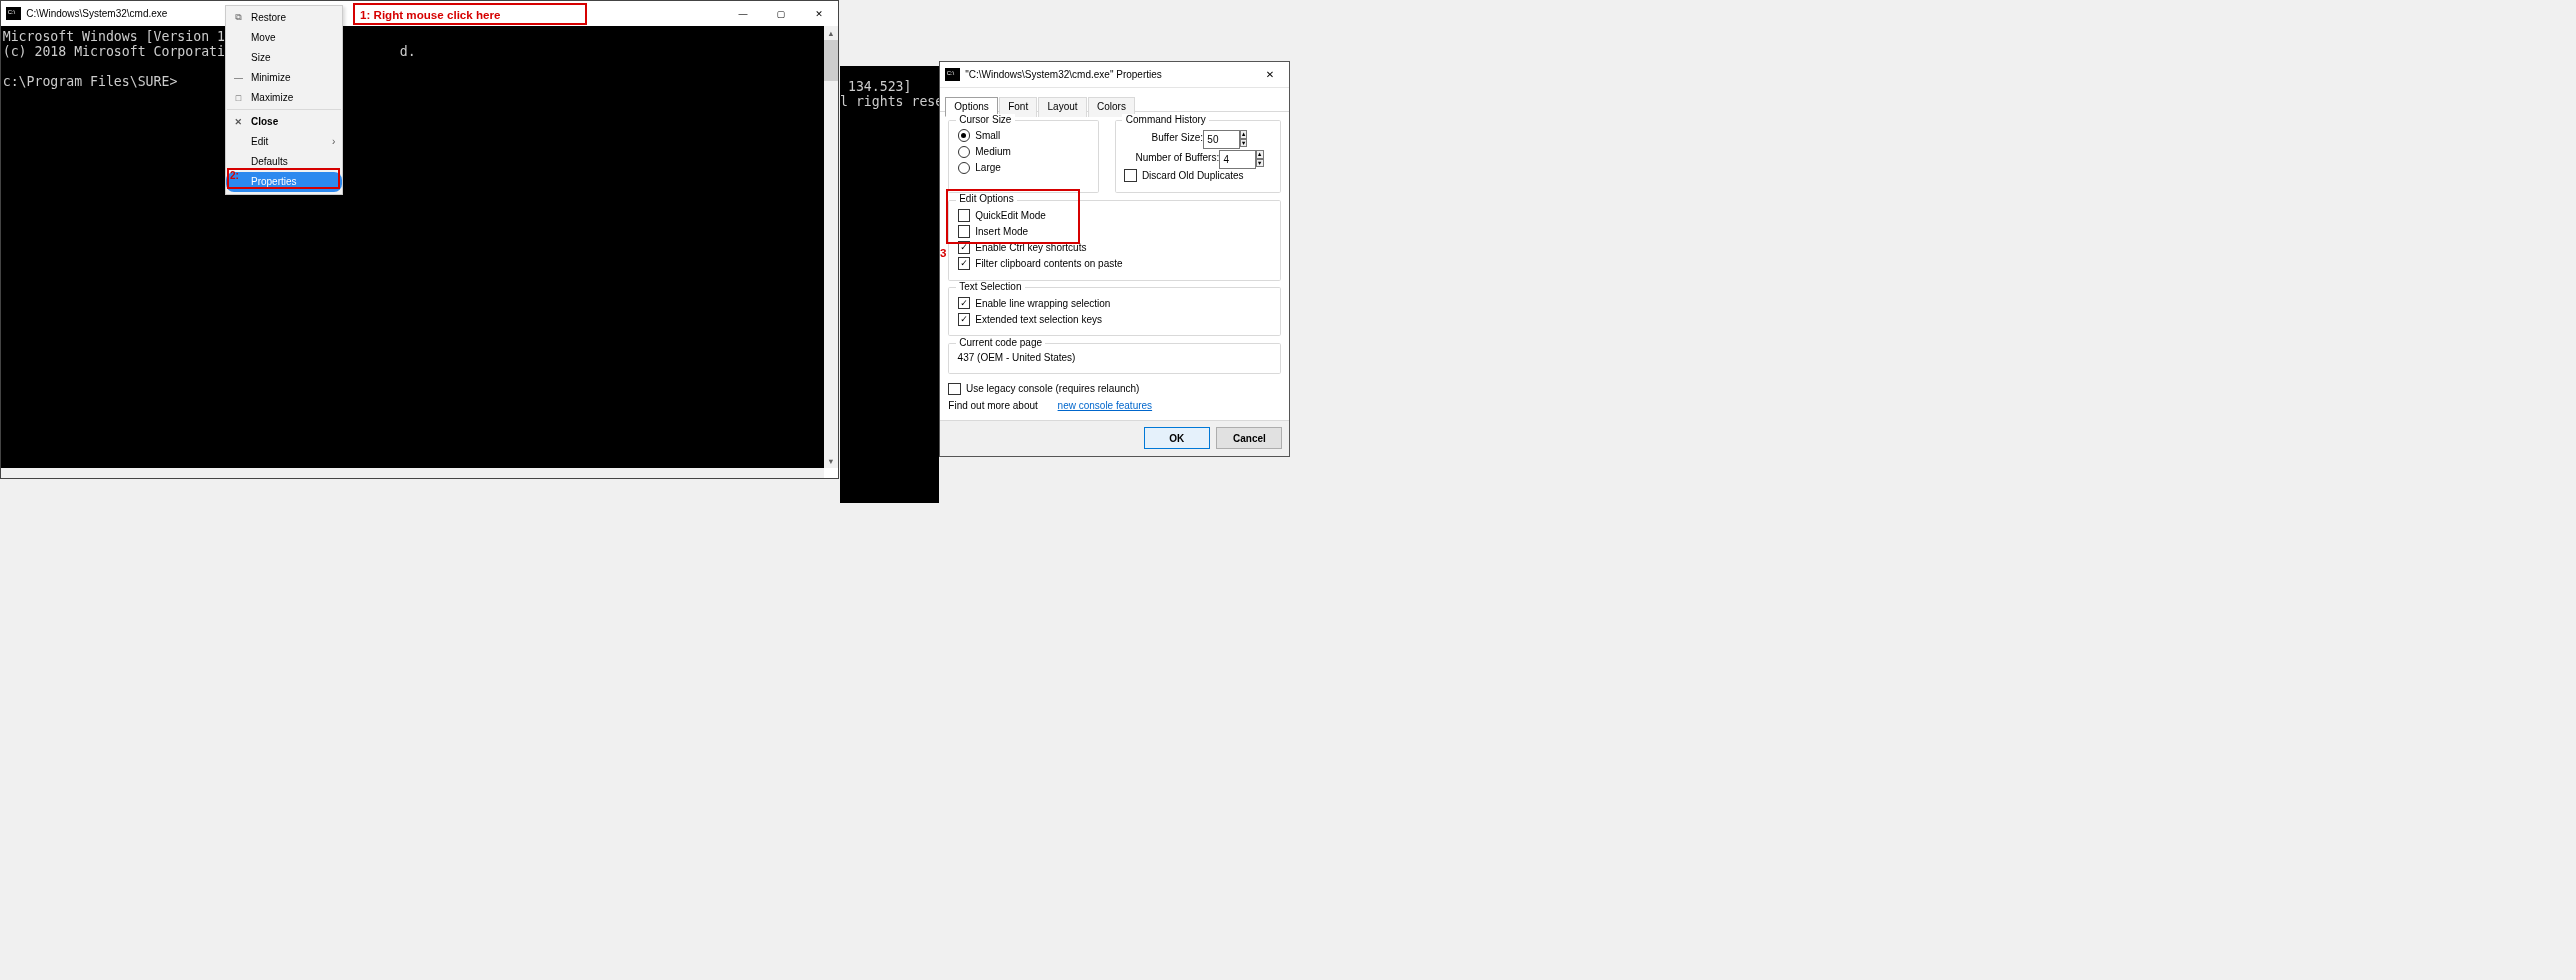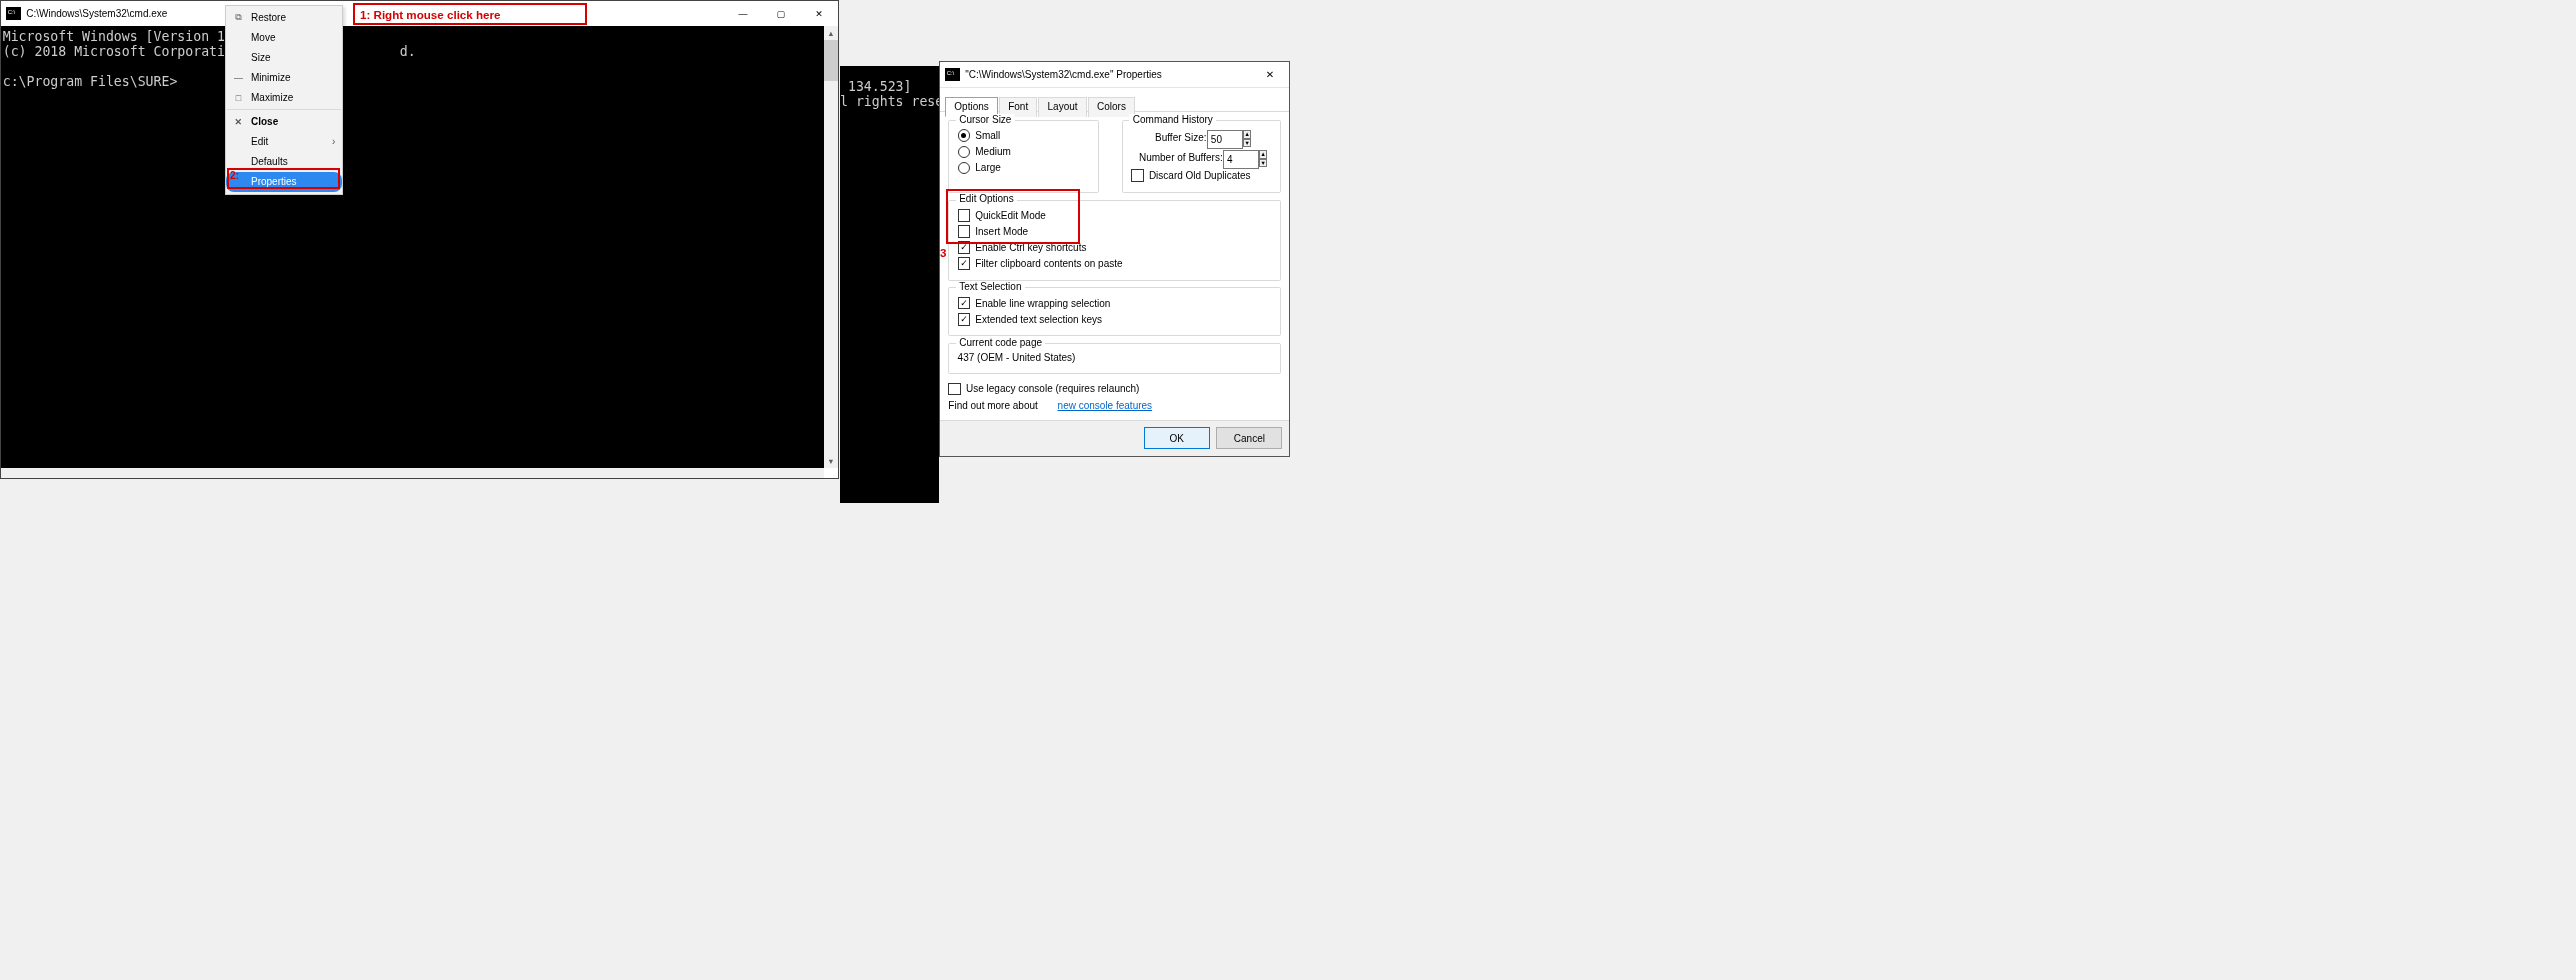--- a/index.html
+++ b/index.html
@@ -126,21 +126,21 @@
   .tab.active { background:#fff; border-color:#a0a0a0; border-bottom:0.8px solid #fff; }
   .tab.inactive { background:#f4f4f4;}
   .props-body { padding:8.3px; position:relative;}
   .fieldset {
     border:0.8px solid #d9d9d9; border-radius:1.7px; padding:6.6px 8.3px 8.3px 8.3px; margin-bottom:6.6px;
     position:relative;
   }
   .fieldset-legend {
     position:absolute; top:-7.4px; left:6.6px; background:#fff; padding:0 3.3px; font-size:10px;
   }
-  .row-flex { display:flex; gap:23px;}
+  .row-flex { display:flex; gap:16px;}
   .col { flex:1;}
   .radio-row, .chk-row { display:flex; align-items:center; gap:5px; font-size:10px; padding:1.7px 0;}
   .radio {
     width:10.7px;height:10.7px;border:0.8px solid #333;border-radius:50%;
     display:inline-flex;align-items:center;justify-content:center;
   }
   .radio.checked::after{content:"";width:5px;height:5px;background:#000;border-radius:50%;}
   .chk {
     width:10.7px;height:10.7px;border:0.8px solid #333;background:#fff;
     display:inline-flex;align-items:center;justify-content:center;font-size:9px;line-height:1;color:#000;
@@ -151,21 +151,21 @@
   .spinner input { width:28px; height:16.5px; border:0.8px solid #777; font-size:10px; padding:0 3.3px;}
   .spinner .updn { width:13.2px; height:16.5px; display:flex; flex-direction:column;}
   .spinner .updn div{flex:1;border:0.8px solid #777;font-size:5.8px;display:flex;align-items:center;justify-content:center;background:#f0f0f0;}
   .anno-box3 {
     position:absolute; border:2.5px solid #d60000; pointer-events:none;
   }
   .anno-label3 {
     position:absolute; color:#d60000; font-weight:700; font-size:11.6px;
   }
   .link { color:#0066cc; text-decoration:underline;padding-left:17px; }
-  .btn-bar { display:flex; justify-content:flex-end; gap:6.6px; padding:6.6px 6.6px 6.6px 6.6px; background:#f0f0f0; border-top:0.8px solid #d9d9d9;}
+  .btn-bar { display:flex; justify-content:flex-end; gap:6.6px; padding:6.6px 6.6px 6.6px 6.6px; background:#f0f0f0; border-top:0.8px solid #d9d9d9;font-weight:bold;}
   .btn { min-width:64px; height:20px; border:0.8px solid #adadad; background:#e1e1e1; font-size:10px; display:flex;align-items:center;justify-content:center;}
   .btn.default { border:0.8px solid #0078d7; background:#e5f1fb;}
 </style>
 </head>
 <body>
 
 <div class="cmd-window">
   <div class="cmd-titlebar">
     <span class="cmd-icon"></span>
     <span class="cmd-title">C:\Windows\System32\cmd.exe</span>

